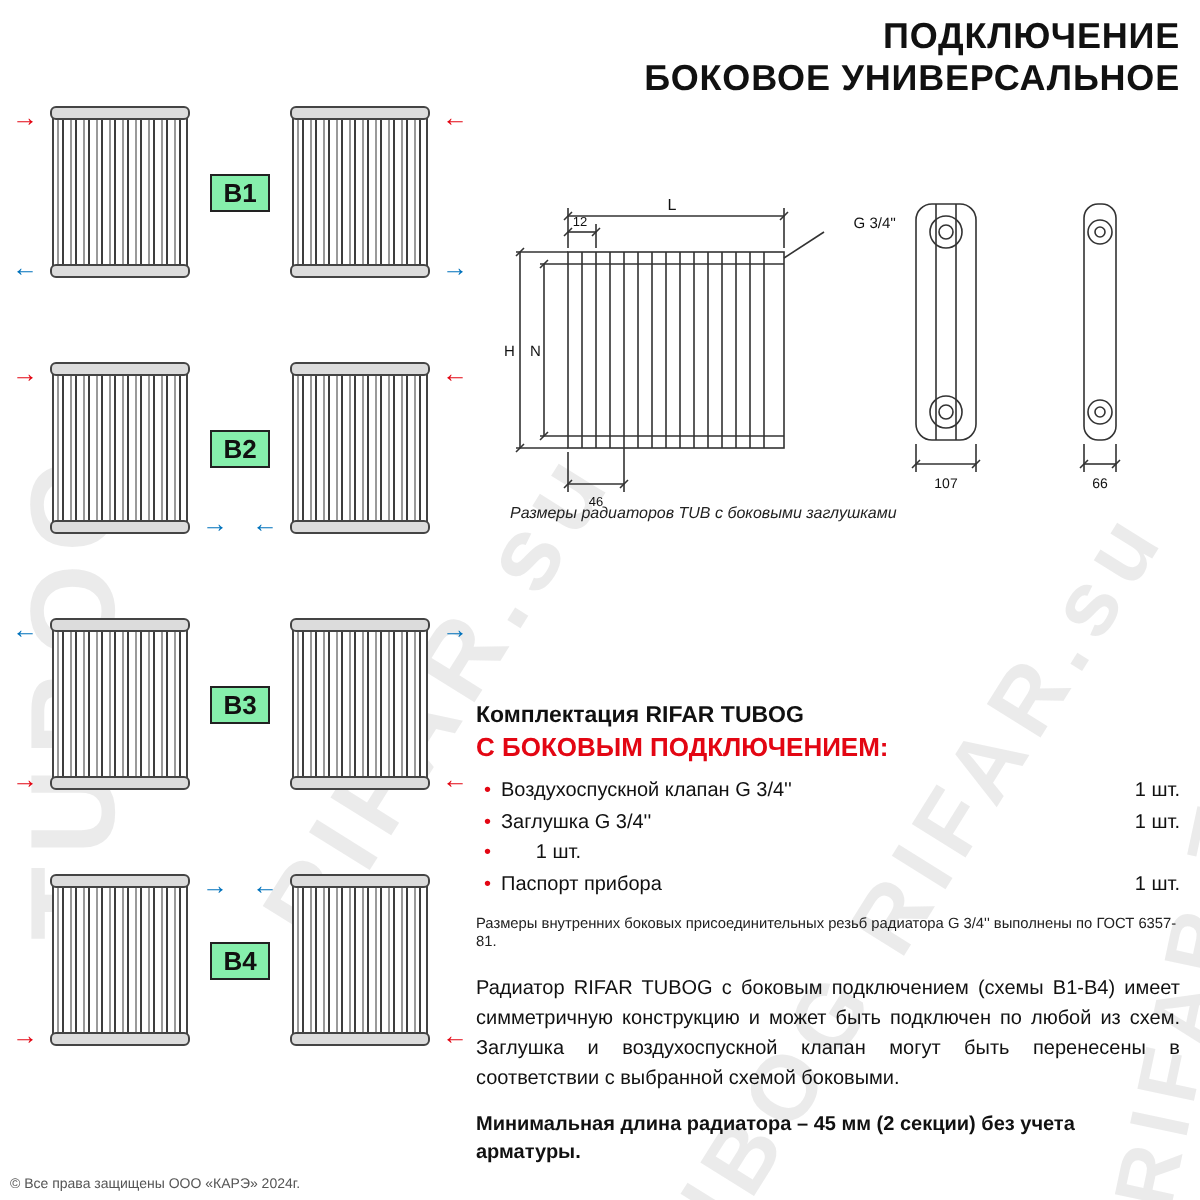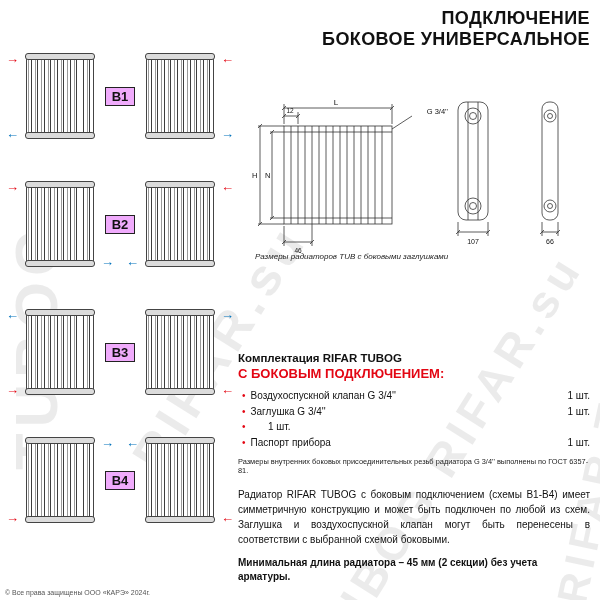--- a/index.html
+++ b/index.html
@@ -21,21 +21,21 @@
               padding:0 22px;margin-bottom:44px;}
   .rad-wrap{position:relative;width:68px;height:84px;}
   .radiator{width:68px;height:84px;position:relative;box-sizing:border-box;
             border-left:1px solid #444;border-right:1px solid #444;
             background:repeating-linear-gradient(90deg,#fff 0 1.5px,#9a9a9a 1.5px 2.5px,#fff 2.5px 4px,#3d3d3d 4px 5px,#fff 5px 6.5px);}
   .radiator::before,.radiator::after{content:"";position:absolute;left:-2px;right:-2px;height:5px;
             background:#dcdcdc;border:1px solid #444;border-radius:3px;}
   .radiator::before{top:-1px;}
   .radiator::after{bottom:-1px;}
   .scheme-label{font-size:13px;font-weight:bold;border:1.5px solid #222;padding:1px 6px;
-                background:#f0abfc;}
+                background:#86efac;}
   .arrow{position:absolute;font-size:13px;font-weight:bold;line-height:1;}
   .arrow.red{color:#e30613;}
   .arrow.blue{color:#0072bc;}
   .v-top{top:-2px;}
   .v-bottom{bottom:-2px;}
   .h-left{left:-20px;}
   .h-right{right:-20px;}
   
   .front-svg{position:absolute;left:250px;top:96px;z-index:2;}
   .side-svg{position:absolute;left:438px;top:96px;z-index:2;}

